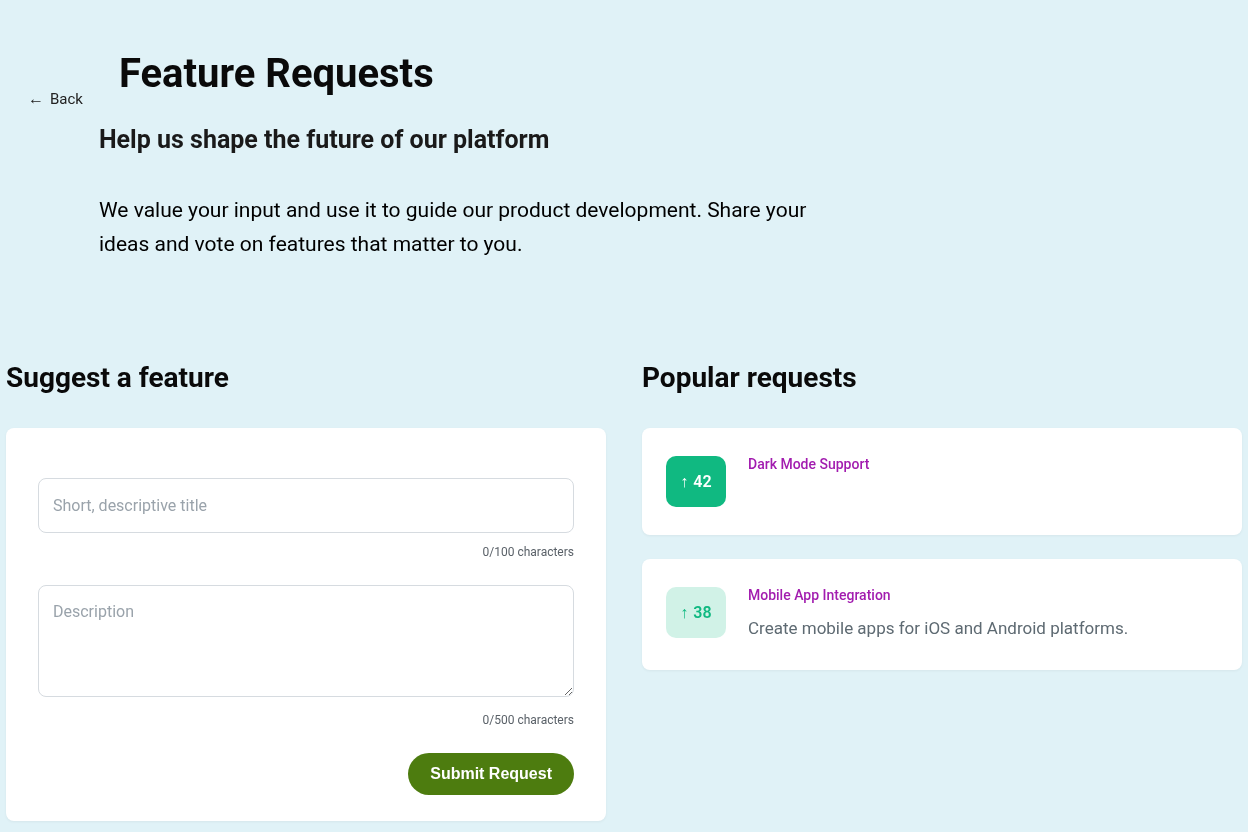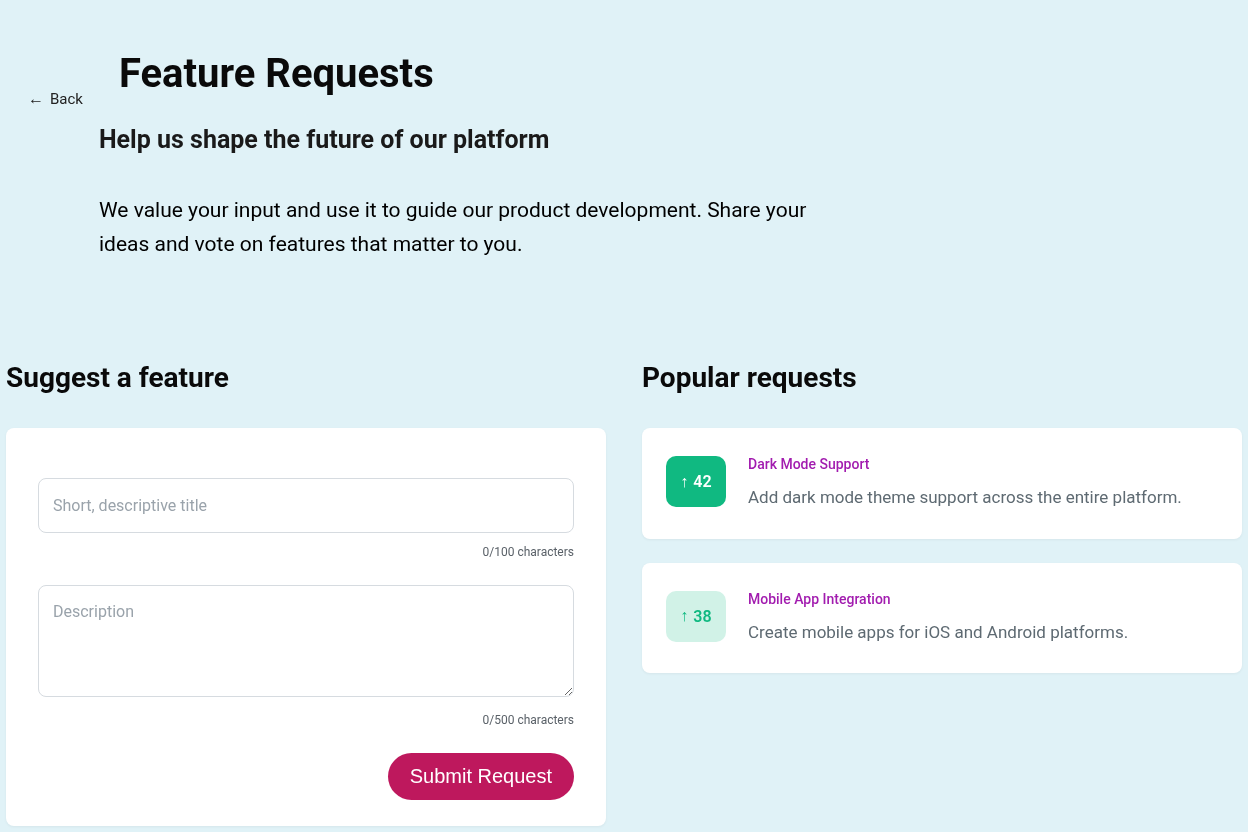--- a/index.html
+++ b/index.html
@@ -113,27 +113,27 @@
     }
     .field-gap {
       margin-top: 26px;
     }
     .form-actions {
       display: flex;
       justify-content: flex-end;
       margin-top: 26px;
     }
     .submit-btn {
-      background: #be185d;
+      background: #4d7c0f;
       color: #ffffff;
       border: none;
       border-radius: 24px;
       padding: 12px 22px;
-      font-size: 20px;
-      font-weight: 400;
+      font-size: 16px;
+      font-weight: 700;
       cursor: pointer;
     }
     .request-card {
       padding: 28px 24px;
       margin-bottom: 24px;
       display: flex;
       gap: 22px;
       align-items: flex-start;
     }
     .vote-badge {
@@ -209,21 +209,20 @@
   <div>
     <div class="section-title">Popular requests</div>
 
     <div class="card request-card">
       <div class="vote-badge vote-badge-active">
         <span class="vote-arrow">↑</span>
         <span>42</span>
       </div>
       <div class="request-body">
         <div class="request-title">Dark Mode Support</div>
-        <div class="request-desc">Add dark mode theme support across the entire platform.</div>
       </div>
     </div>
 
     <div class="card request-card">
       <div class="vote-badge vote-badge-inactive">
         <span class="vote-arrow">↑</span>
         <span>38</span>
       </div>
       <div class="request-body">
         <div class="request-title">Mobile App Integration</div>

